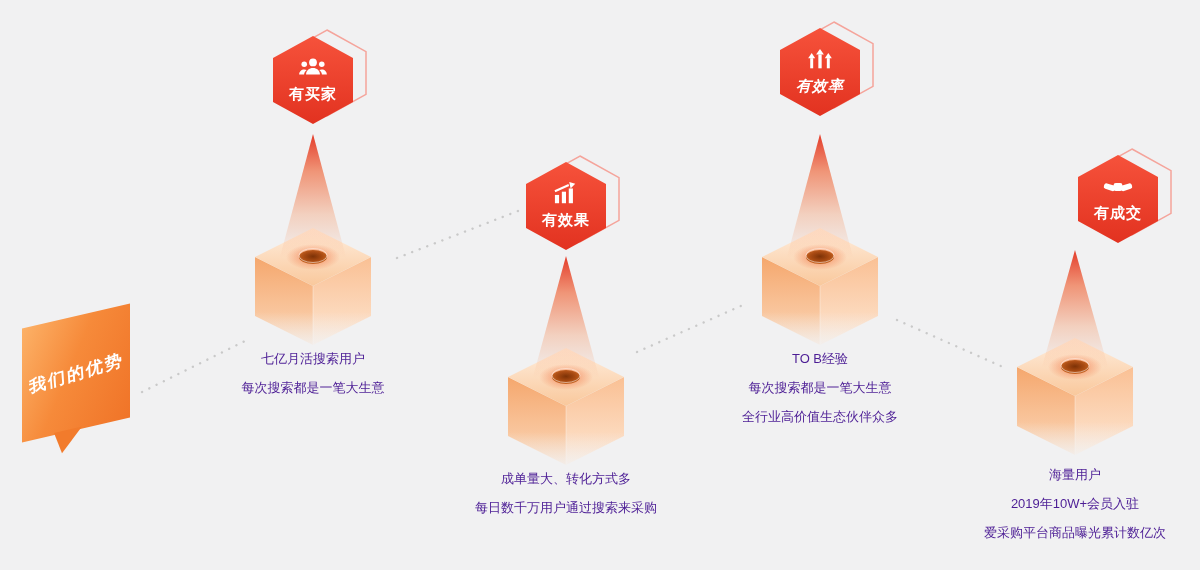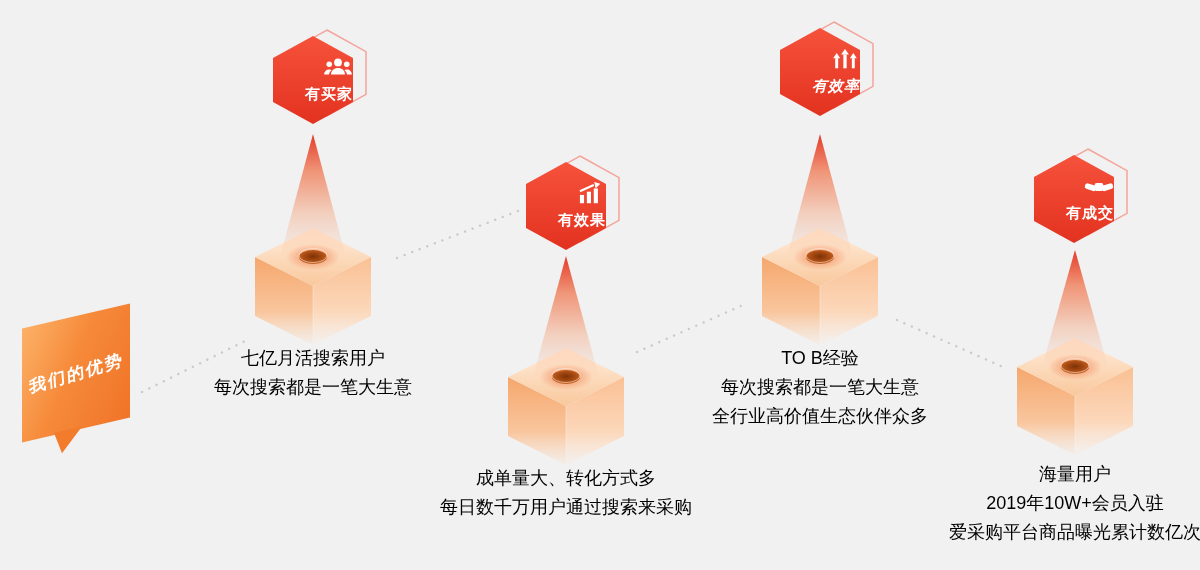--- a/index.html
+++ b/index.html
@@ -9,21 +9,21 @@
   }
   .connectors{position:absolute;inset:0;z-index:1;}
 
   
   .hexwrap{position:absolute;width:104px;height:96px;z-index:4;}
   .hex-outline{position:absolute;left:24px;top:-7px;width:80px;height:88px;}
   .hex{
     position:absolute;left:10px;top:0;width:80px;height:88px;
     clip-path:polygon(50% 0,100% 25%,100% 75%,50% 100%,0 75%,0 25%);
     background:linear-gradient(180deg,#f6523b 0%,#e23220 100%);
-    display:flex;flex-direction:column;align-items:flex-end;justify-content:center;gap:5px;
+    display:flex;flex-direction:column;align-items:center;justify-content:center;gap:5px;
   }
   .hex-label{color:#ffffff;font-size:15px;font-weight:700;letter-spacing:1px;}
   .hex-icon{width:30px;height:24px;display:block;}
 
   
   .beam{
     position:absolute;width:90px;z-index:3;
     clip-path:polygon(50% 0,87% 100%,13% 100%);
     background:linear-gradient(180deg,
       rgba(227,50,31,0.95) 0%,
@@ -40,26 +40,26 @@
   .boxwrap{position:absolute;width:120px;height:120px;z-index:2;}
   .c1 .boxwrap{left:253px;top:226px;}
   .c2 .boxwrap{left:506px;top:346px;}
   .c3 .boxwrap{left:760px;top:226px;}
   .c4 .boxwrap{left:1015px;top:336px;}
 
   
   .c1 .hexwrap{left:263px;top:36px;}
   .c2 .hexwrap{left:516px;top:162px;}
   .c3 .hexwrap{left:770px;top:28px;font-style:italic;}
-  .c4 .hexwrap{left:1024px;top:155px;}
+  .c4 .hexwrap{left:1068px;top:155px;}
 
   
   .caption{
     position:absolute;width:320px;z-index:2;text-align:center;
-    color:#000000;font-size:18px;line-height:29px;
+    color:#4c1d95;font-size:13px;line-height:29px;
   }
   .c1 .caption{left:153px;top:344px;}
   .c2 .caption{left:406px;top:464px;}
   .c3 .caption{left:660px;top:344px;}
   .c4 .caption{left:915px;top:460px;}
 
   
   .bubble{
     position:absolute;left:22px;top:316px;width:108px;height:114px;z-index:2;
     background:linear-gradient(115deg,#fcb167 0%,#f68a3a 45%,#f07428 100%);

